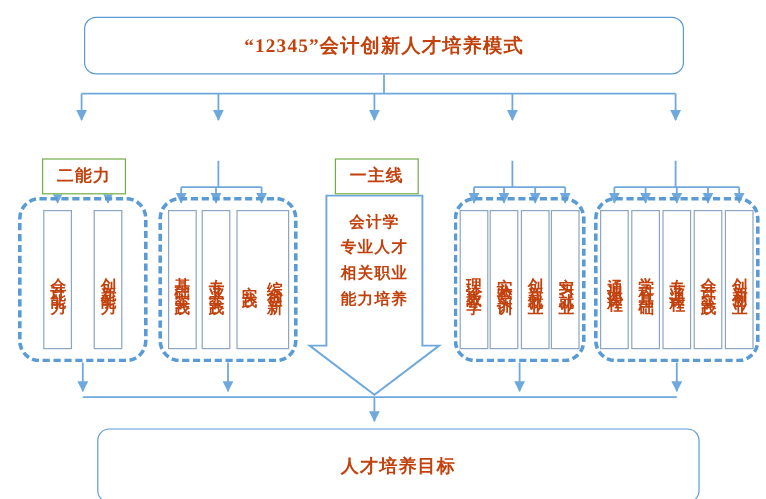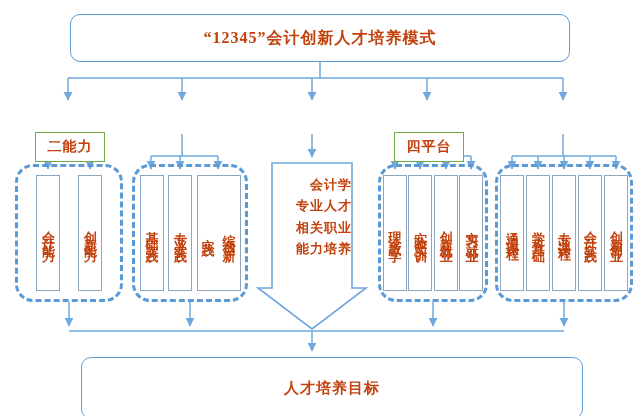--- a/index.html
+++ b/index.html
@@ -46,21 +46,21 @@
     text-orientation:upright;
     text-align:center;
     white-space:pre-line;
     font-weight:bold;font-size:13px;
     letter-spacing:6px;
     line-height:22px;
   }
   .vbox.wide{width:44px;line-height:21px;letter-spacing:5px;}
   .arrow-text{
     position:absolute;left:272px;top:174px;width:80px;
-    text-align:right;font-weight:bold;font-size:13px;
+    text-align:center;font-weight:bold;font-size:13px;
     line-height:1.65;white-space:pre-line;letter-spacing:1px;
   }
 </style>
 </head>
 <body>
 
 <div class="canvas">
 
   <svg class="wires" viewBox="0 0 638 416">
     <defs>
@@ -107,22 +107,22 @@
     <polygon points="272,163 352,163 352,288 366,288 312,329 258,288 272,288" fill="#ffffff" stroke="#6fa8dc" stroke-width="1.6"></polygon>
   </svg>
 
   <div class="roundbox top-box">
     <span>“12345”会计创新人才培养模式</span>
   </div>
 
   <div class="cat" style="left:35px">
       <span>二能力</span>
     </div>
-  <div class="cat" style="left:394px">
-      <span>四平台</span>
+  <div class="cat" style="left:279px">
+      <span>一主线</span>
     </div>
 
   <div class="group" style="left:15px;width:108px">
     <div class="vbox">会计能力</div>
     <div class="vbox">创新能力</div>
   </div>
 
   <div class="group" style="left:132px;width:116px">
     <div class="vbox">基础实践</div>
     <div class="vbox">专业实践</div>

